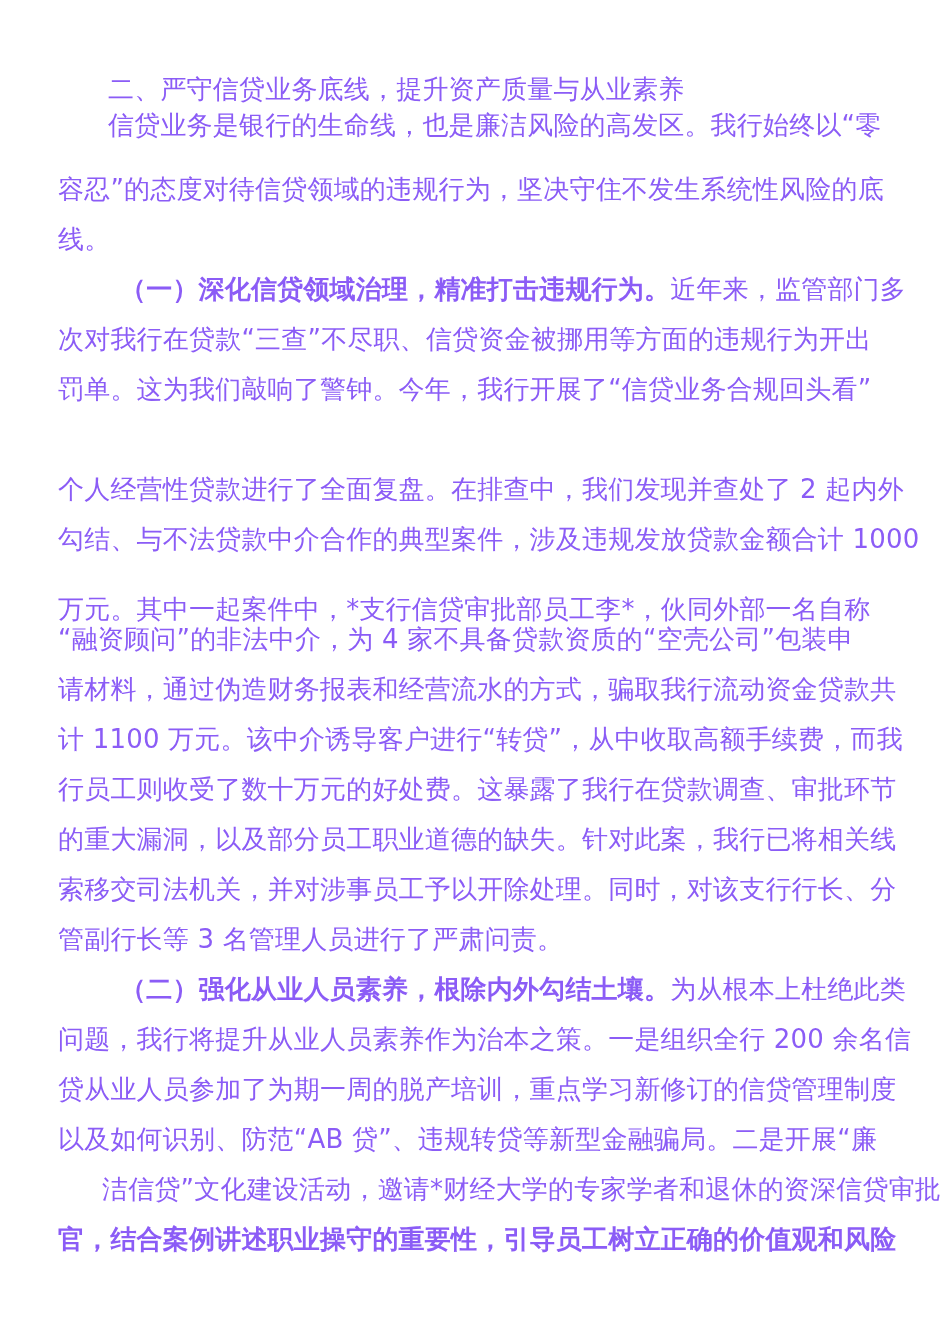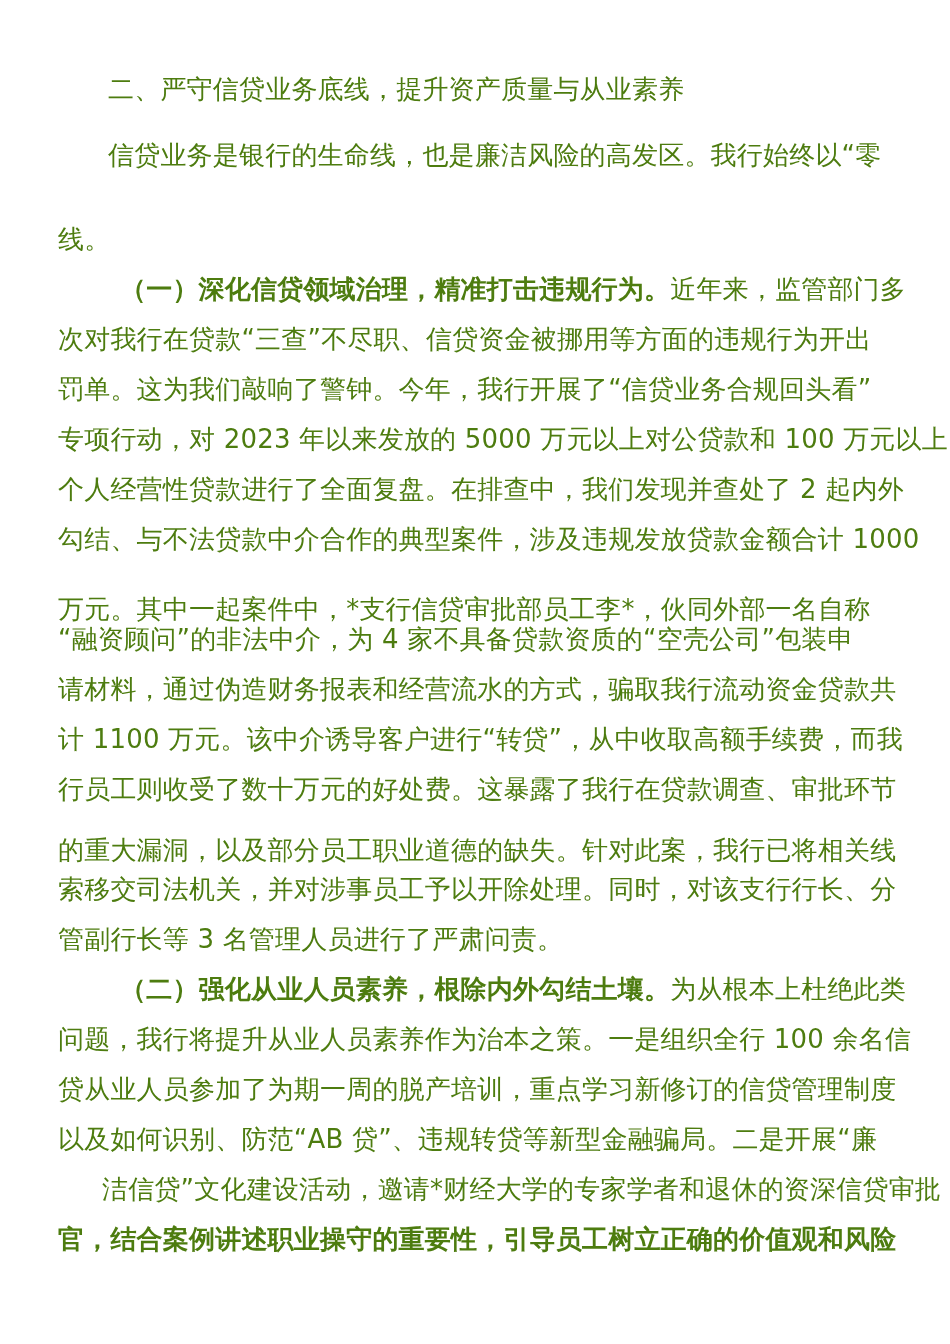--- a/index.html
+++ b/index.html
@@ -1,53 +1,53 @@
 <!DOCTYPE html>
 <html><head>
 <meta charset="utf-8">
 <style>
   html, body { margin: 0; padding: 0; background: #ffffff; }
   body { width: 950px; height: 1344px; overflow: hidden; position: relative; }
   .page {
     position: absolute; left: 0; top: 0; width: 950px; height: 1344px;
-    background: #ffffff; color: #4d7c0f;
+    background: #ffffff; color: #8b5cf6;
     font-family: "DejaVu Sans", "Liberation Sans", sans-serif;
   }
   .line {
     position: absolute; left: 58px; white-space: nowrap;
     font-size: 26px; line-height: 34px; height: 34px;
     letter-spacing: 0.2px;
   }
   .indent { left: 108px; }
   .indent2 { left: 120px; }
   .bold { font-weight: bold; }
 </style>
 </head>
 <body>
 
 <div class="page">
   <div class="line indent" style="top:72px;">二、严守信贷业务底线，提升资产质量与从业素养</div>
 
-  <div class="line indent" style="top:138px;"><span>信贷业务是银行的生命线，也是廉洁风险的高发区。我行始终以“零</span></div>
+  <div class="line indent" style="top:108px;"><span>信贷业务是银行的生命线，也是廉洁风险的高发区。我行始终以“零</span></div>
+  <div class="line" style="top:172px;"><span>容忍”的态度对待信贷领域的违规行为，坚决守住不发生系统性风险的底</span></div>
   <div class="line" style="top:222px;"><span>线。</span></div>
 
   <div class="line indent2" style="top:272px;"><span class="bold">（一）深化信贷领域治理，精准打击违规行为。</span><span>近年来，监管部门多</span></div>
   <div class="line" style="top:322px;"><span>次对我行在贷款“三查”不尽职、信贷资金被挪用等方面的违规行为开出</span></div>
   <div class="line" style="top:372px;"><span>罚单。这为我们敲响了警钟。今年，我行开展了“信贷业务合规回头看”</span></div>
-  <div class="line" style="top:422px;"><span>专项行动，对 2023 年以来发放的 5000 万元以上对公贷款和 100 万元以上</span></div>
   <div class="line" style="top:472px;"><span>个人经营性贷款进行了全面复盘。在排查中，我们发现并查处了 2 起内外</span></div>
   <div class="line" style="top:522px;"><span>勾结、与不法贷款中介合作的典型案件，涉及违规发放贷款金额合计 1000</span></div>
   <div class="line" style="top:572px;margin-top:20px;"><span>万元。其中一起案件中，*支行信贷审批部员工李*，伙同外部一名自称</span></div>
   <div class="line" style="top:622px;"><span> “融资顾问”的非法中介，为 4 家不具备贷款资质的“空壳公司”包装申</span></div>
   <div class="line" style="top:672px;"><span>请材料，通过伪造财务报表和经营流水的方式，骗取我行流动资金贷款共</span></div>
   <div class="line" style="top:722px;"><span>计 1100 万元。该中介诱导客户进行“转贷”，从中收取高额手续费，而我</span></div>
   <div class="line" style="top:772px;"><span>行员工则收受了数十万元的好处费。这暴露了我行在贷款调查、审批环节</span></div>
-  <div class="line" style="top:822px;margin-top:11px;"><span>的重大漏洞，以及部分员工职业道德的缺失。针对此案，我行已将相关线</span></div>
+  <div class="line" style="top:822px;"><span>的重大漏洞，以及部分员工职业道德的缺失。针对此案，我行已将相关线</span></div>
   <div class="line" style="top:872px;"><span>索移交司法机关，并对涉事员工予以开除处理。同时，对该支行行长、分</span></div>
   <div class="line" style="top:922px;"><span>管副行长等 3 名管理人员进行了严肃问责。</span></div>
 
   <div class="line indent2" style="top:972px;"><span class="bold">（二）强化从业人员素养，根除内外勾结土壤。</span><span>为从根本上杜绝此类</span></div>
-  <div class="line" style="top:1022px;"><span>问题，我行将提升从业人员素养作为治本之策。一是组织全行 100 余名信</span></div>
+  <div class="line" style="top:1022px;"><span>问题，我行将提升从业人员素养作为治本之策。一是组织全行 200 余名信</span></div>
   <div class="line" style="top:1072px;"><span>贷从业人员参加了为期一周的脱产培训，重点学习新修订的信贷管理制度</span></div>
   <div class="line" style="top:1122px;"><span>以及如何识别、防范“AB 贷”、违规转贷等新型金融骗局。二是开展“廉</span></div>
   <div class="line" style="top:1172px;margin-left:44px;"><span>洁信贷”文化建设活动，邀请*财经大学的专家学者和退休的资深信贷审批</span></div>
   <div class="line" style="top:1222px;font-weight:bold;"><span>官，结合案例讲述职业操守的重要性，引导员工树立正确的价值观和风险</span></div>
 </div>
 
 </body></html>

